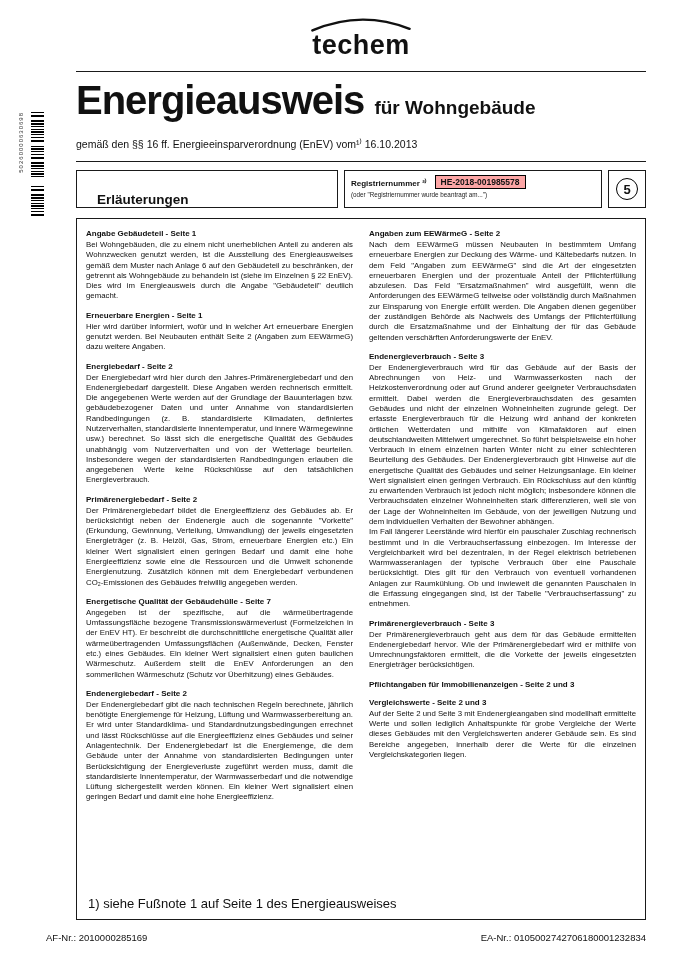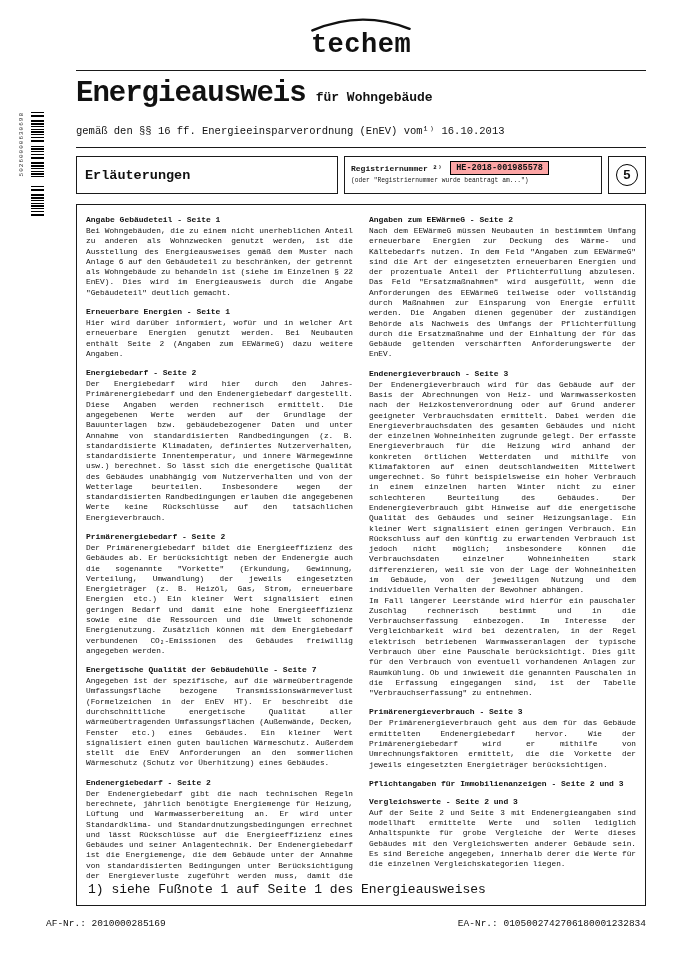--- a/index.html
+++ b/index.html
@@ -1,20 +1,20 @@
 <!DOCTYPE html>
 <html lang="de"><head>
 <meta charset="utf-8">
 <style>
   * { margin:0; padding:0; box-sizing:border-box; }
   html,body { background:#f2f2f0; }
   .sheet {
     position:relative; width:679px; height:960px; margin:0 auto;
     background:#ffffff; color:#111;
-    font-family:Liberation Mono, monospace;
+    font-family:Liberation Sans, sans-serif;
     overflow:hidden;
   }
   .content { margin:0 33px 0 76px; padding-top:16px; }
 
   
   .side-strip { position:absolute; left:0; top:0; width:60px; height:100%; }
   .side-number {
     position:absolute; left:18px; top:112px;
     writing-mode:vertical-rl; transform:rotate(180deg);
     font-size:6px; letter-spacing:1px; color:#333;
@@ -32,28 +32,28 @@
   .logo-wrap { text-align:center; }
   .swoosh { display:block; width:104px; height:16px; margin:0 auto -2px auto; }
   .logo-text { font-size:27px; font-weight:bold; letter-spacing:0.5px; }
 
   .rule { border-top:1px solid #1a1a1a; }
   .rule-top { margin-top:10px; }
   .rule-mid { margin-top:10px; border-top-width:1.5px; }
 
   
   .title-row { margin-top:6px; white-space:nowrap; }
-  .title-main { font-size:29px; font-weight:bold; letter-spacing:-1px; }
-  .title-sub { font-size:13px; font-weight:bold; margin-left:10px; }
+  .title-main { font-size:40px; font-weight:bold; letter-spacing:-1px; }
+  .title-sub { font-size:19px; font-weight:bold; margin-left:10px; }
   .subtitle { margin-top:14px; font-size:10.5px; }
 
   
   .section-bar { margin-top:8px; display:flex; gap:6px; height:38px; }
   .sbox { border:1px solid #1a1a1a; background:#fff; }
-  .box-erl { flex:1; display:flex; align-items:center; padding-left:8px;
+  .box-erl { flex:1; display:flex; align-items:flex-end; padding-left:20px;
     font-size:13.5px; font-weight:bold; }
   .box-reg { width:258px; padding:4px 6px; }
   .reg-line { display:flex; align-items:center; gap:8px; }
   .reg-label { font-size:8px; font-weight:bold; white-space:nowrap; }
   .reg-value { font-size:8.5px; font-weight:bold; border:1.5px solid #000;
     padding:1px 5px; background:#fca5a5; white-space:nowrap; }
   .reg-note { margin-top:2px; font-size:6.3px; color:#222; }
   .box-page { width:38px; display:flex; align-items:center; justify-content:center; }
   .page-circle { width:22px; height:22px; border:1.5px solid #000; border-radius:50%;
     display:flex; align-items:center; justify-content:center;

